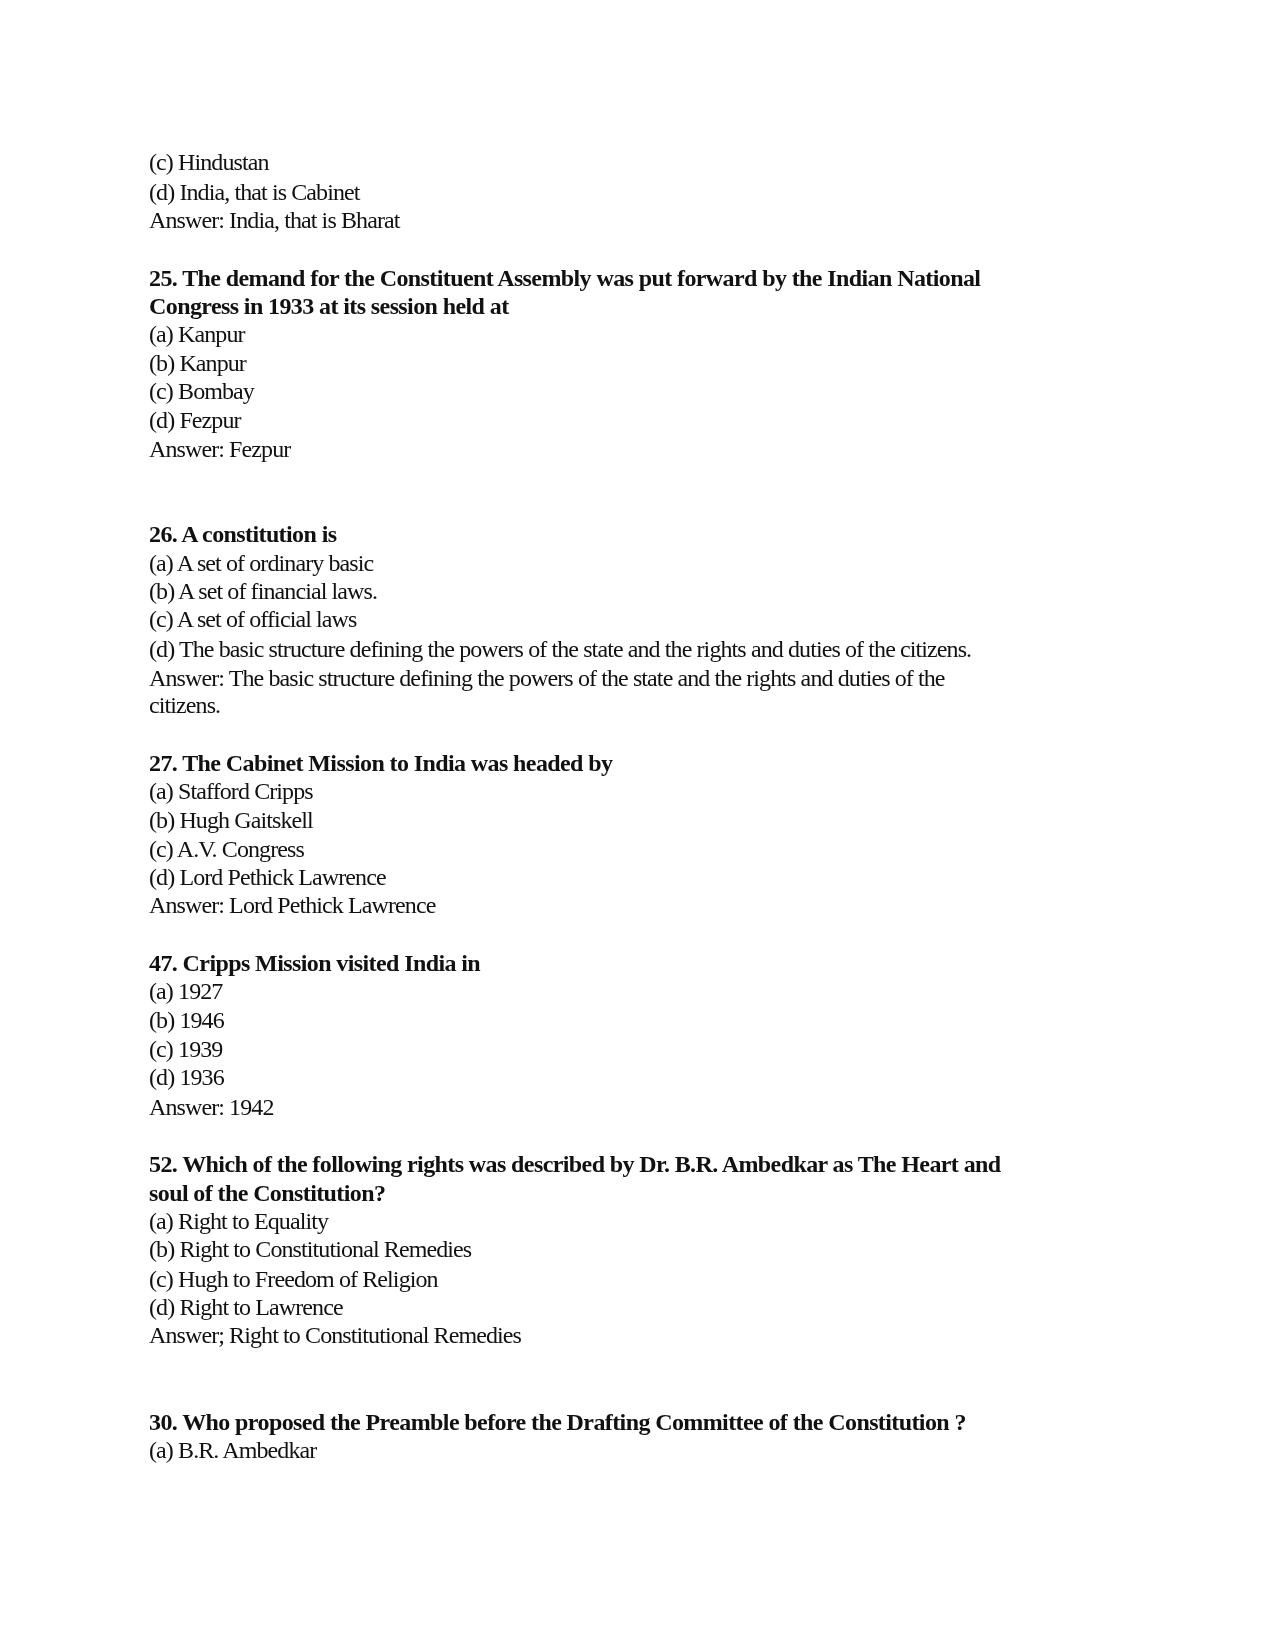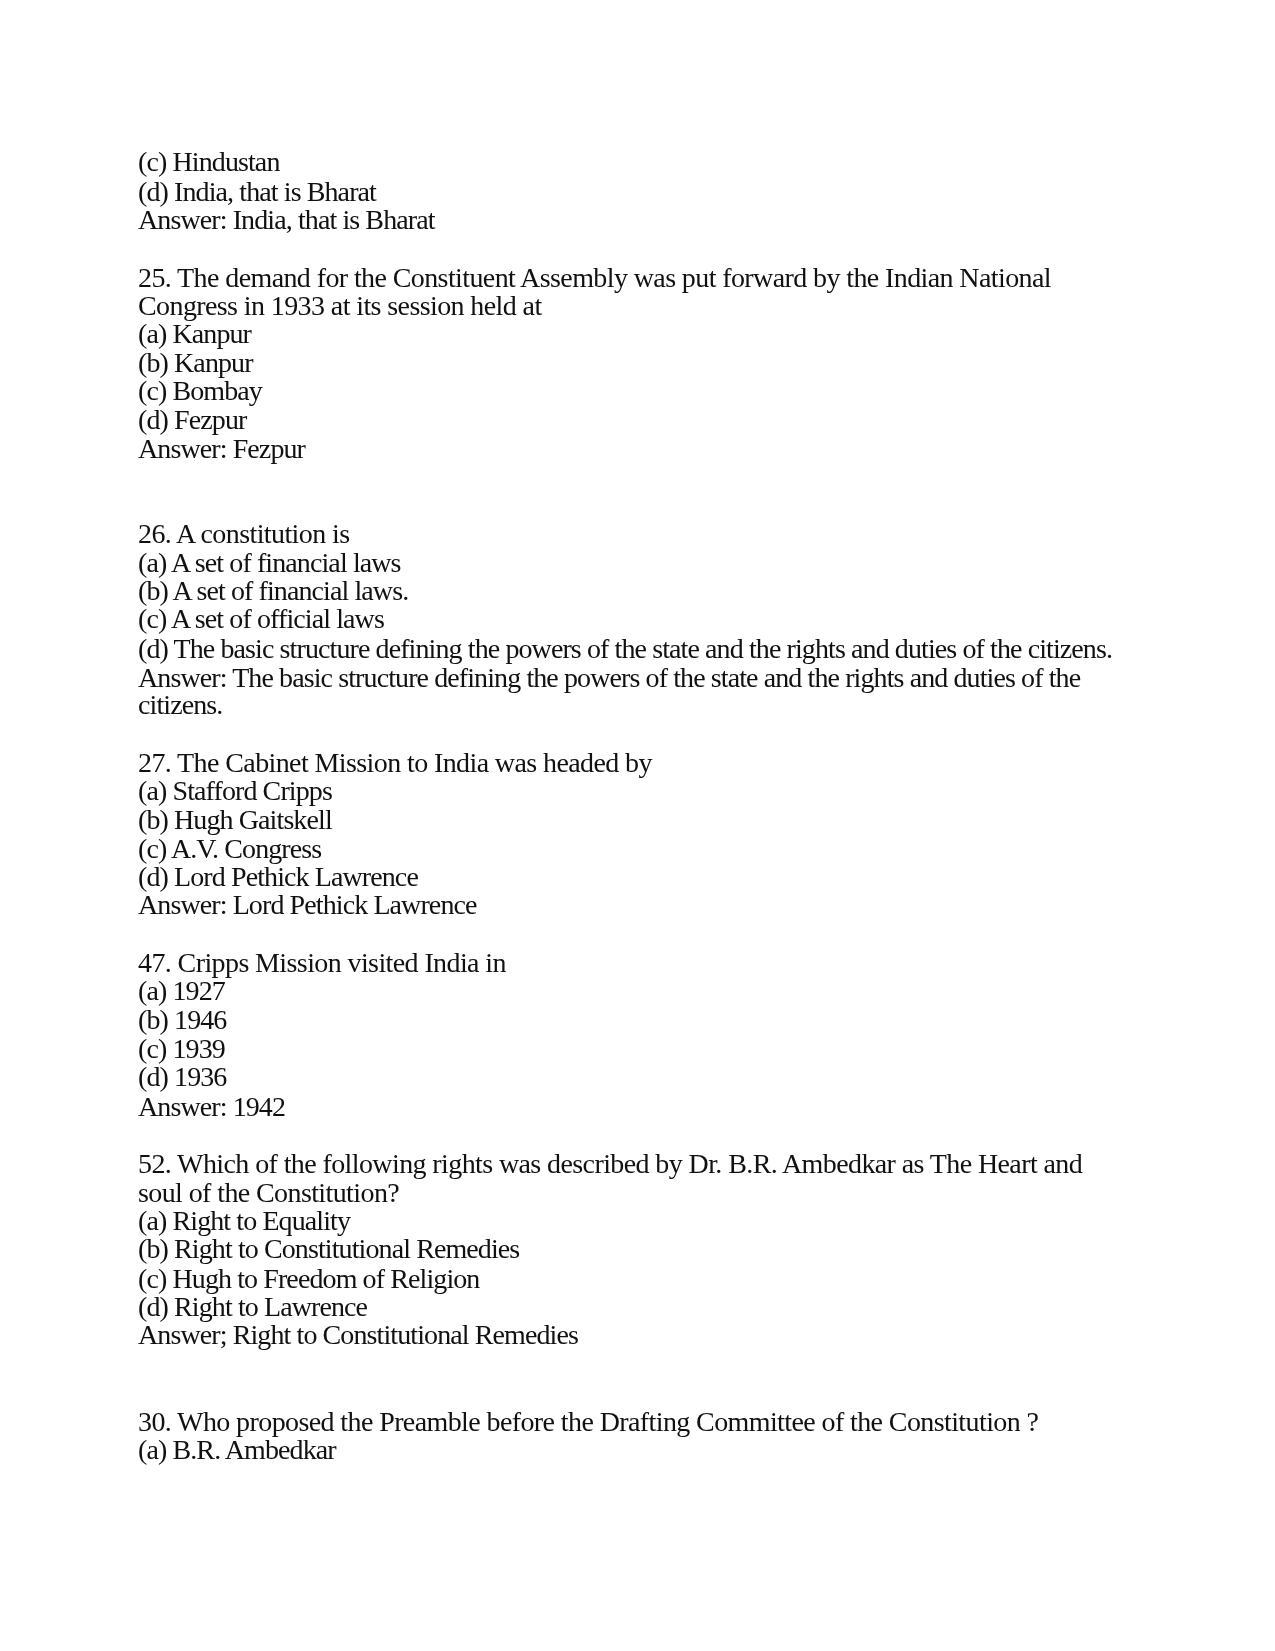--- a/index.html
+++ b/index.html
@@ -1,54 +1,54 @@
 <!DOCTYPE html>
 <html><head>
 <meta charset="utf-8">
 <style>
   html, body { margin: 0; padding: 0; background: #ffffff; }
   body { width: 1275px; height: 1651px; position: relative; overflow: hidden; }
   .page { position: absolute; left: 0; top: 0; width: 1275px; height: 1651px; background: #ffffff; }
   .line {
     position: absolute;
-    left: 138px;
+    left: 149px;
     font-family: "Liberation Serif", "DejaVu Serif", serif;
-    font-size: 28px;
+    font-size: 24px;
     line-height: 28px;
     color: #111111;
     white-space: nowrap;
     letter-spacing: -0.9px;
     transform: translateY(-14px);
   }
-  .q { font-weight: normal; letter-spacing: -0.6px; }
+  .q { font-weight: bold; letter-spacing: -0.6px; }
 </style>
 </head>
 <body>
 
 <div class="page">
 
   <div>
     <div class="line" style="top:162px">(c) Hindustan</div>
-    <div class="line" style="top:192px">(d) India, that is Bharat</div>
+    <div class="line" style="top:192px">(d) India, that is Cabinet</div>
     <div class="line" style="top:220px">Answer: India, that is Bharat</div>
   </div>
 
   <div>
     <div class="line q" style="top:278px">25. The demand for the Constituent Assembly was put forward by the Indian National</div>
     <div class="line q" style="top:306px">Congress in 1933 at its session held at</div>
     <div class="line" style="top:334px">(a) Kanpur</div>
     <div class="line" style="top:363px">(b) Kanpur</div>
     <div class="line" style="top:391px">(c) Bombay</div>
     <div class="line" style="top:420px">(d) Fezpur</div>
     <div class="line" style="top:449px">Answer: Fezpur</div>
   </div>
 
   <div>
     <div class="line q" style="top:534px">26. A constitution is</div>
-    <div class="line" style="top:563px">(a) A set of financial laws</div>
+    <div class="line" style="top:563px">(a) A set of ordinary basic</div>
     <div class="line" style="top:591px">(b) A set of financial laws.</div>
     <div class="line" style="top:619px">(c) A set of official laws</div>
     <div class="line" style="top:649px">(d) The basic structure defining the powers of the state and the rights and duties of the citizens.</div>
     <div class="line" style="top:678px">Answer: The basic structure defining the powers of the state and the rights and duties of the</div>
     <div class="line" style="top:705px">citizens.</div>
   </div>
 
   <div>
     <div class="line q" style="top:763px">27. The Cabinet Mission to India was headed by</div>
     <div class="line" style="top:791px">(a) Stafford Cripps</div>

